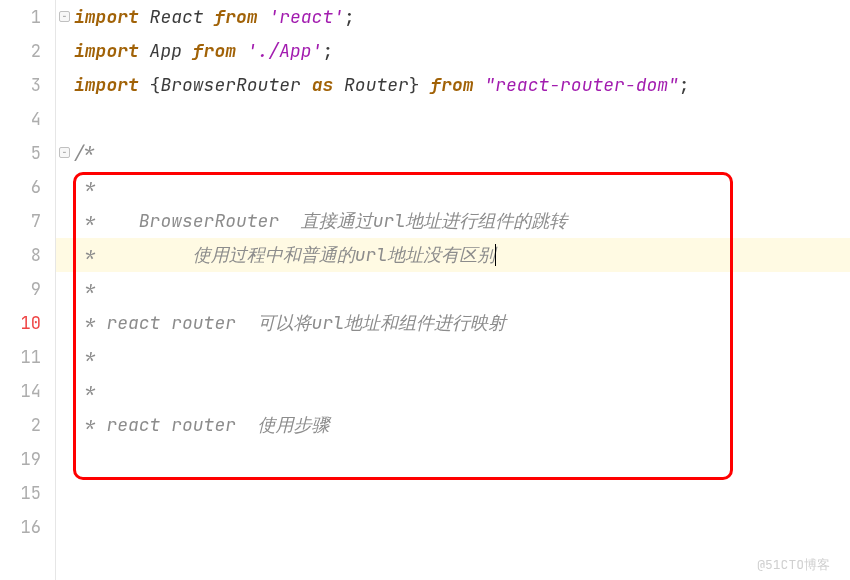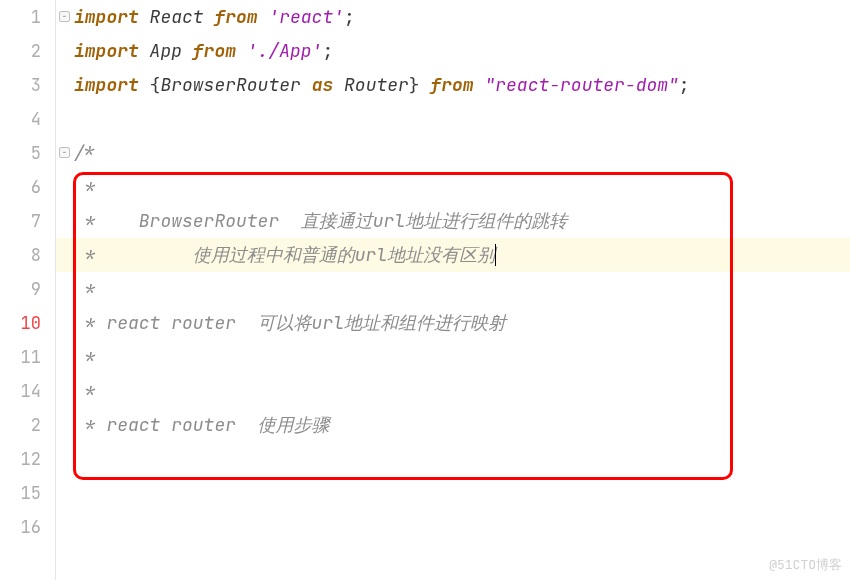--- a/index.html
+++ b/index.html
@@ -84,21 +84,21 @@
     .caret {
       display: inline-block;
       width: 1px;
       height: 22px;
       background: #000;
       vertical-align: middle;
       margin-bottom: 3px;
     }
     .watermark {
       position: absolute;
-      right: 8px;
+      right: 20px;
       bottom: 6px;
       font-size: 13px;
       color: #d0d0d0;
       font-style: normal;
     }
   </style>
 </head>
 <body>
 
 <div class="editor">
@@ -109,21 +109,21 @@
       <div class="ln">4</div>
       <div class="ln">5</div>
       <div class="ln">6</div>
       <div class="ln">7</div>
       <div class="ln">8</div>
       <div class="ln">9</div>
       <div class="ln cur">10</div>
       <div class="ln">11</div>
       <div class="ln">14</div>
       <div class="ln">2</div>
-      <div class="ln">12</div>
+      <div class="ln">19</div>
       <div class="ln">15</div>
       <div class="ln">16</div>
     </div>
   <div class="code-area">
       <div class="line"><div class="fold-mark">−</div><span class="kw">import </span><span class="id">React </span><span class="kw">from </span><span class="str">'react'</span><span class="pct">;</span></div>
       <div class="line"><span class="kw">import </span><span class="cls">App </span><span class="kw">from </span><span class="str">'./App'</span><span class="pct">;</span></div>
       <div class="line"><span class="kw">import </span><span class="pct">{</span><span class="id">BrowserRouter </span><span class="kw">as </span><span class="id">Router</span><span class="pct">} </span><span class="kw">from </span><span class="str">"react-router-dom"</span><span class="pct">;</span></div>
       <div class="line"></div>
       <div class="line"><div class="fold-mark">−</div><span class="cmt">/*</span></div>
       <div class="line"><span class="cmt"> *</span></div>

